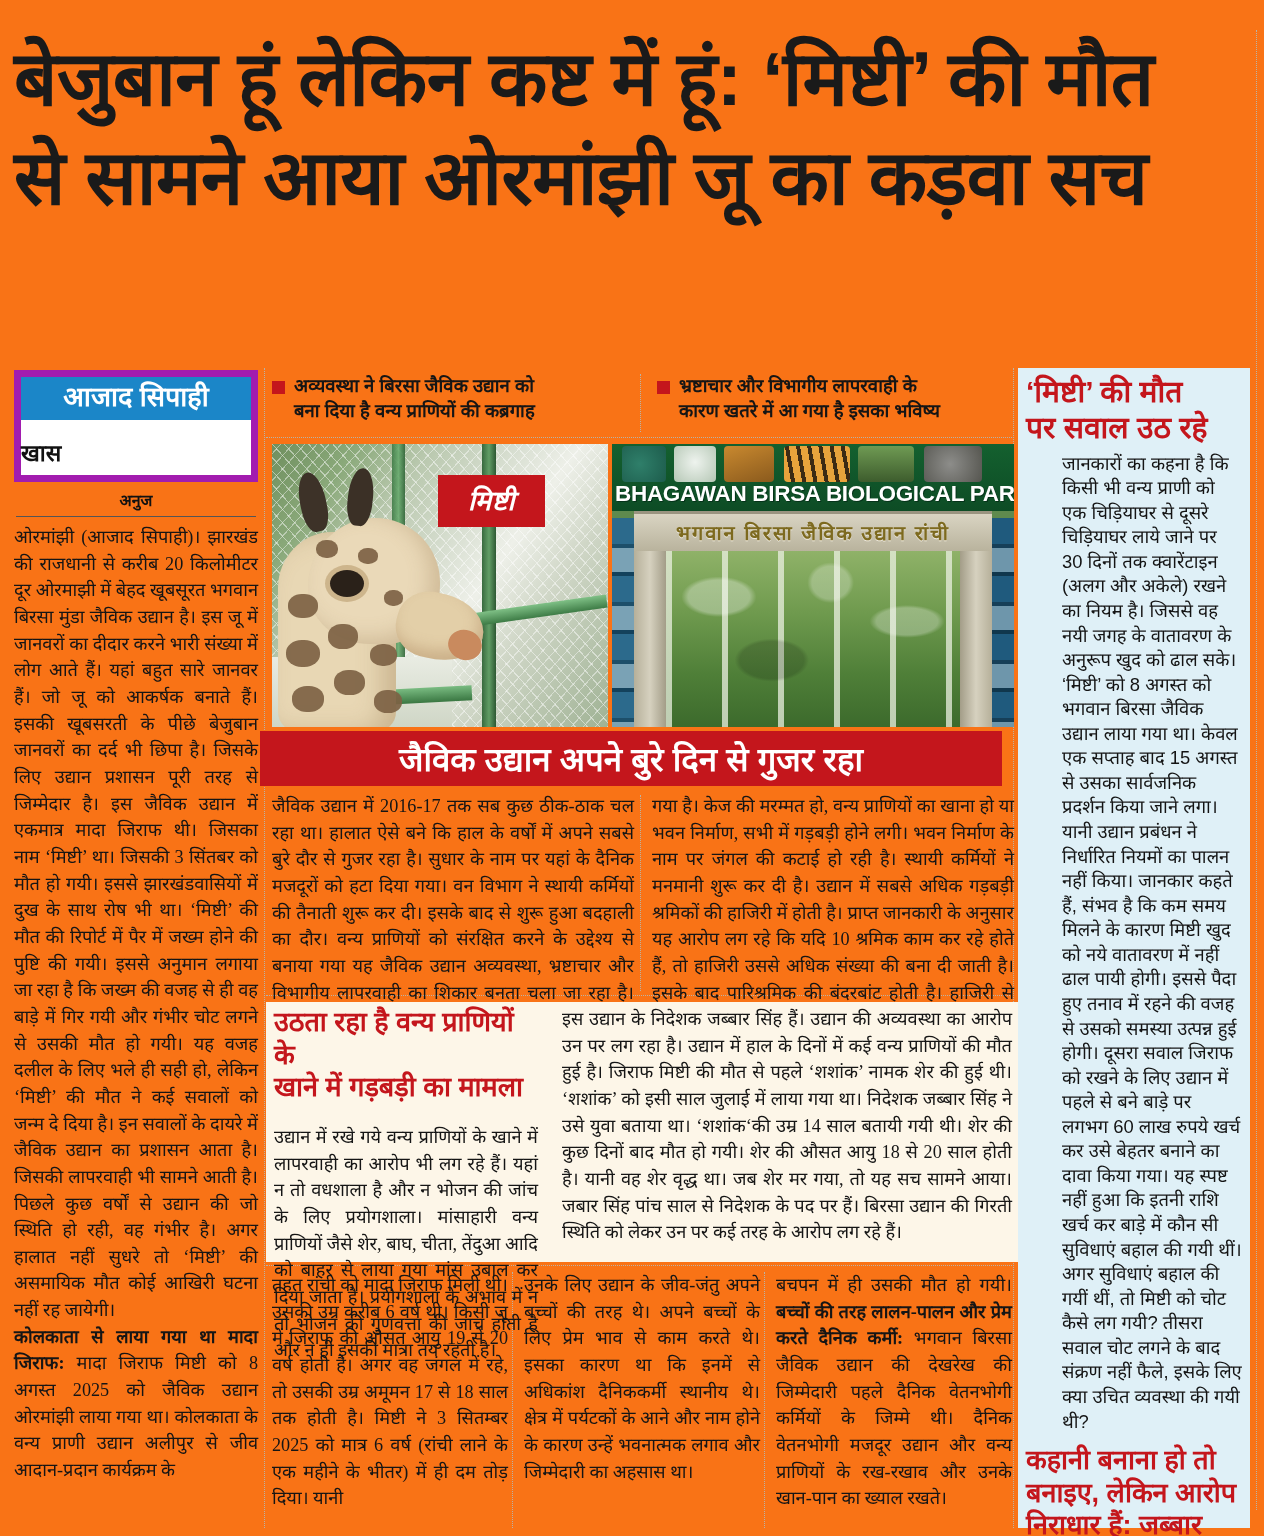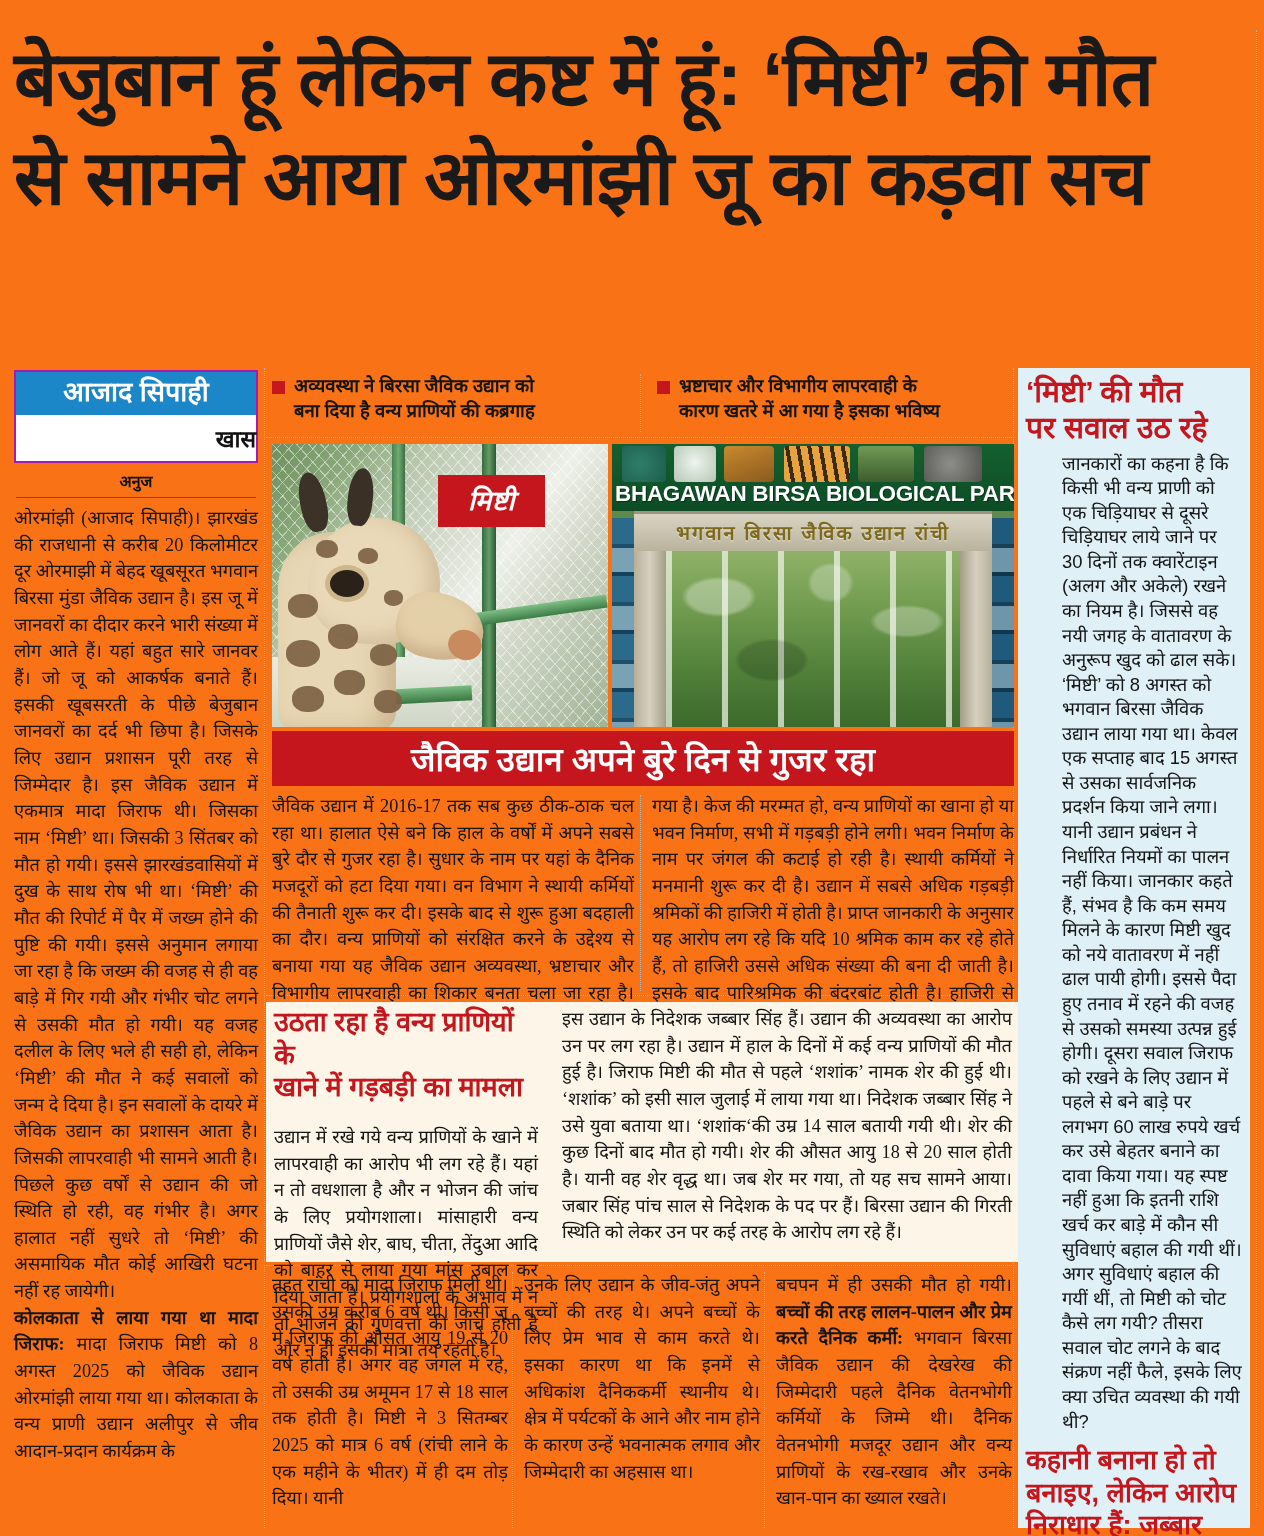--- a/index.html
+++ b/index.html
@@ -45,41 +45,41 @@
   }
 
   
   .left-col {
     position: absolute;
     left: 14px;
     top: 370px;
     width: 244px;
   }
   .masthead-box {
-    border: 2px solid #a21caf;
+    border: 7px solid #a21caf;
     background: #ffffff;
     width: 244px;
   }
   .masthead-blue {
     background: #1b86c8;
     color: #ffffff;
     text-align: center;
     font-family: "Liberation Sans", "DejaVu Sans", sans-serif;
     font-weight: 700;
     font-size: 27px;
     line-height: 1.30;
     padding: 3px 0 5px 0;
   }
   .masthead-sub {
-    text-align: right;
+    text-align: left;
     color: #111111;
     font-family: "Liberation Sans", "DejaVu Sans", sans-serif;
     font-weight: 700;
     font-size: 23px;
-    padding: 7px 0 7px 0;
+    padding: 16px 0 7px 0;
   }
   .byline {
     text-align: center;
     font-family: "Liberation Sans", "DejaVu Sans", sans-serif;
     font-weight: 700;
     font-size: 16px;
     color: #111;
     padding: 7px 0 5px 0;
   }
   .byline-rule {
@@ -310,21 +310,21 @@
     background: repeating-linear-gradient(180deg,#2c6a8c 0 26px,#1d4f6a 26px 30px,#7aa2b5 30px 54px,#14425c 54px 58px);
   }
   .gate-side-r {
     position:absolute; right:0; top:74px; width:24px; height:209px;
     background: repeating-linear-gradient(180deg,#1f5a7d 0 26px,#163f58 26px 30px,#6e96ab 30px 54px,#10374d 54px 58px);
   }
 
   
   .red-banner {
     position: absolute;
-    left: 272px; top: 731px;
+    left: 260px; top: 731px;
     width: 742px; height: 55px;
     background: #c4161c;
     display: flex; align-items: center; justify-content: center;
   }
   .red-banner-txt {
     color: #ffffff;
     font-family: "Liberation Sans", "DejaVu Sans", sans-serif;
     font-weight: 700;
     font-size: 33px;
     letter-spacing: 0px;

